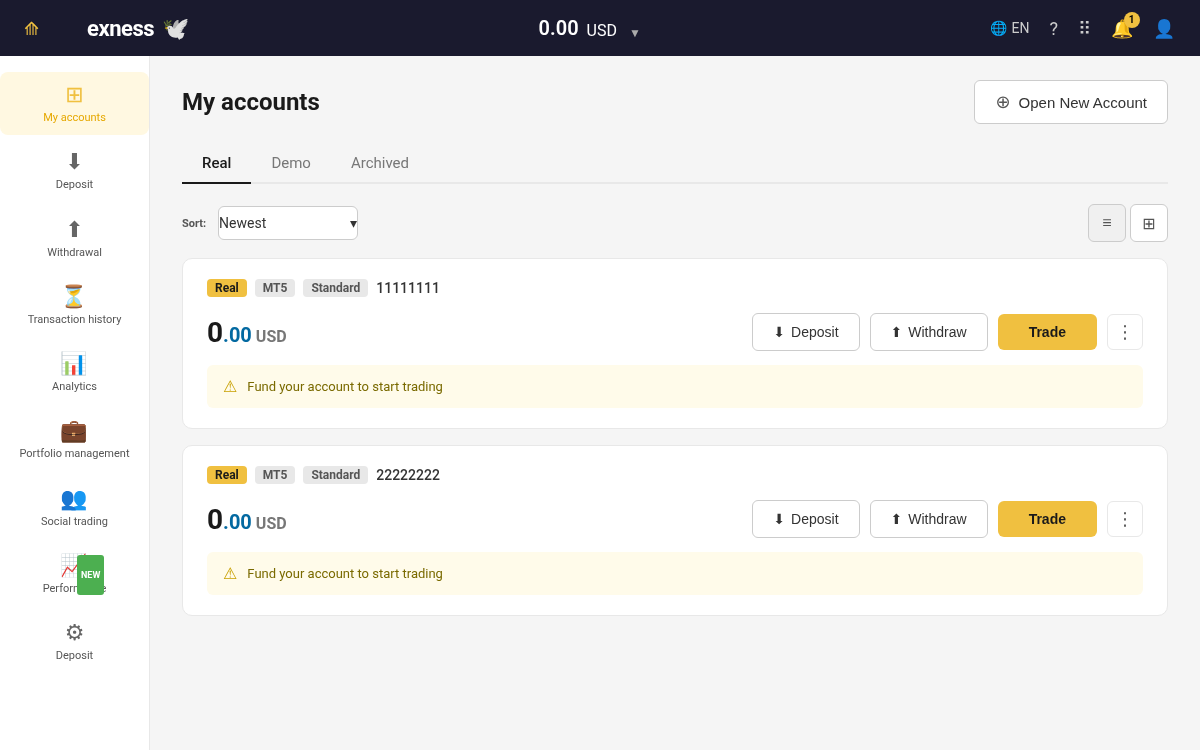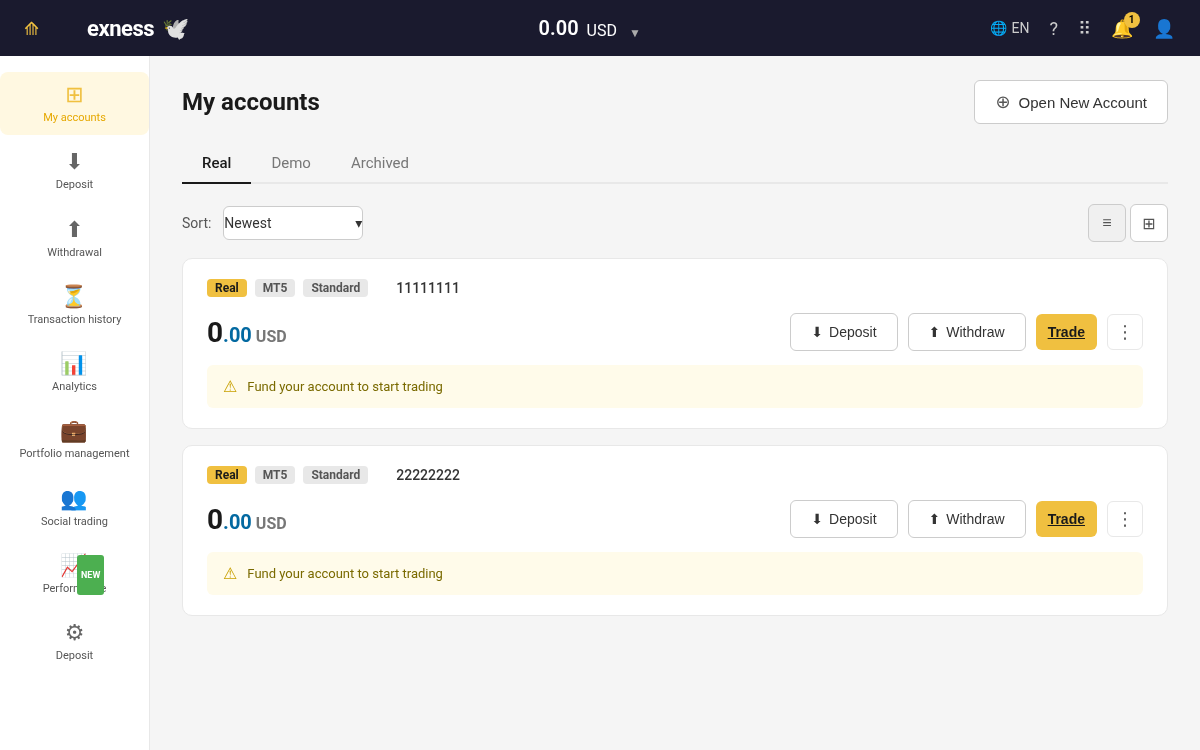--- a/index.html
+++ b/index.html
@@ -128,21 +128,21 @@
     .tab.active { color: #1a1a1a; border-bottom-color: #1a1a1a; font-weight: 500; }
 
     
     .toolbar {
       display: flex;
       align-items: center;
       justify-content: space-between;
       margin-bottom: 16px;
     }
     .sort-area { display: flex; align-items: center; gap: 12px; }
-    .sort-label { font-size: 14px; color: #555; }
+    .sort-label { font-size: 11px; color: #555; font-weight: bold; }
     .sort-select {
       display: flex;
       align-items: center;
       gap: 8px;
       border: 1px solid #ccc;
       border-radius: 6px;
       padding: 8px 0;
       font-size: 14px;
       color: #333;
       cursor: pointer;
@@ -179,21 +179,21 @@
     }
     .badge {
       padding: 2px 8px;
       border-radius: 4px;
       font-size: 12px;
       font-weight: 700;
     }
     .badge-real { background: #f0c040; color: #1a1a1a; }
     .badge-mt5 { background: #e8e8e8; color: #555; }
     .badge-standard { background: #e8e8e8; color: #555; }
-    .account-number { font-size: 14px; color: #333; font-weight: 500; margin-left: 20px; }
+    .account-number { font-size: 14px; color: #333; font-weight: 500; }
 
     .account-card-body {
       display: flex;
       align-items: center;
       justify-content: space-between;
     }
     .balance-display { font-size: 28px; font-weight: 700; color: #1a1a1a; }
     .balance-display .decimal { font-size: 20px; color: #0369a1; margin-top: 40px; }
     .balance-display .currency { font-size: 16px; color: #777; margin-left: 4px; }
 
@@ -214,29 +214,28 @@
       padding: 10px 20px;
       border: 1px solid #ccc;
       border-radius: 6px;
       background: #fff;
       font-size: 14px;
       font-weight: 500;
       color: #333;
       cursor: pointer;
     }
     .btn-trade {
-      padding: 10px 12px;
+      padding: 10px 31px;
       background: #f0c040;
       border: none;
       border-radius: 6px;
       font-size: 14px;
       font-weight: 600;
       color: #1a1a1a;
       cursor: pointer;
-      text-decoration: underline;
     }
     .btn-more {
       width: 36px; height: 36px;
       display: flex; align-items: center; justify-content: center;
       border: 1px solid #e8e8e8;
       border-radius: 6px;
       background: #fff;
       cursor: pointer;
       font-size: 18px;
       color: #555;

